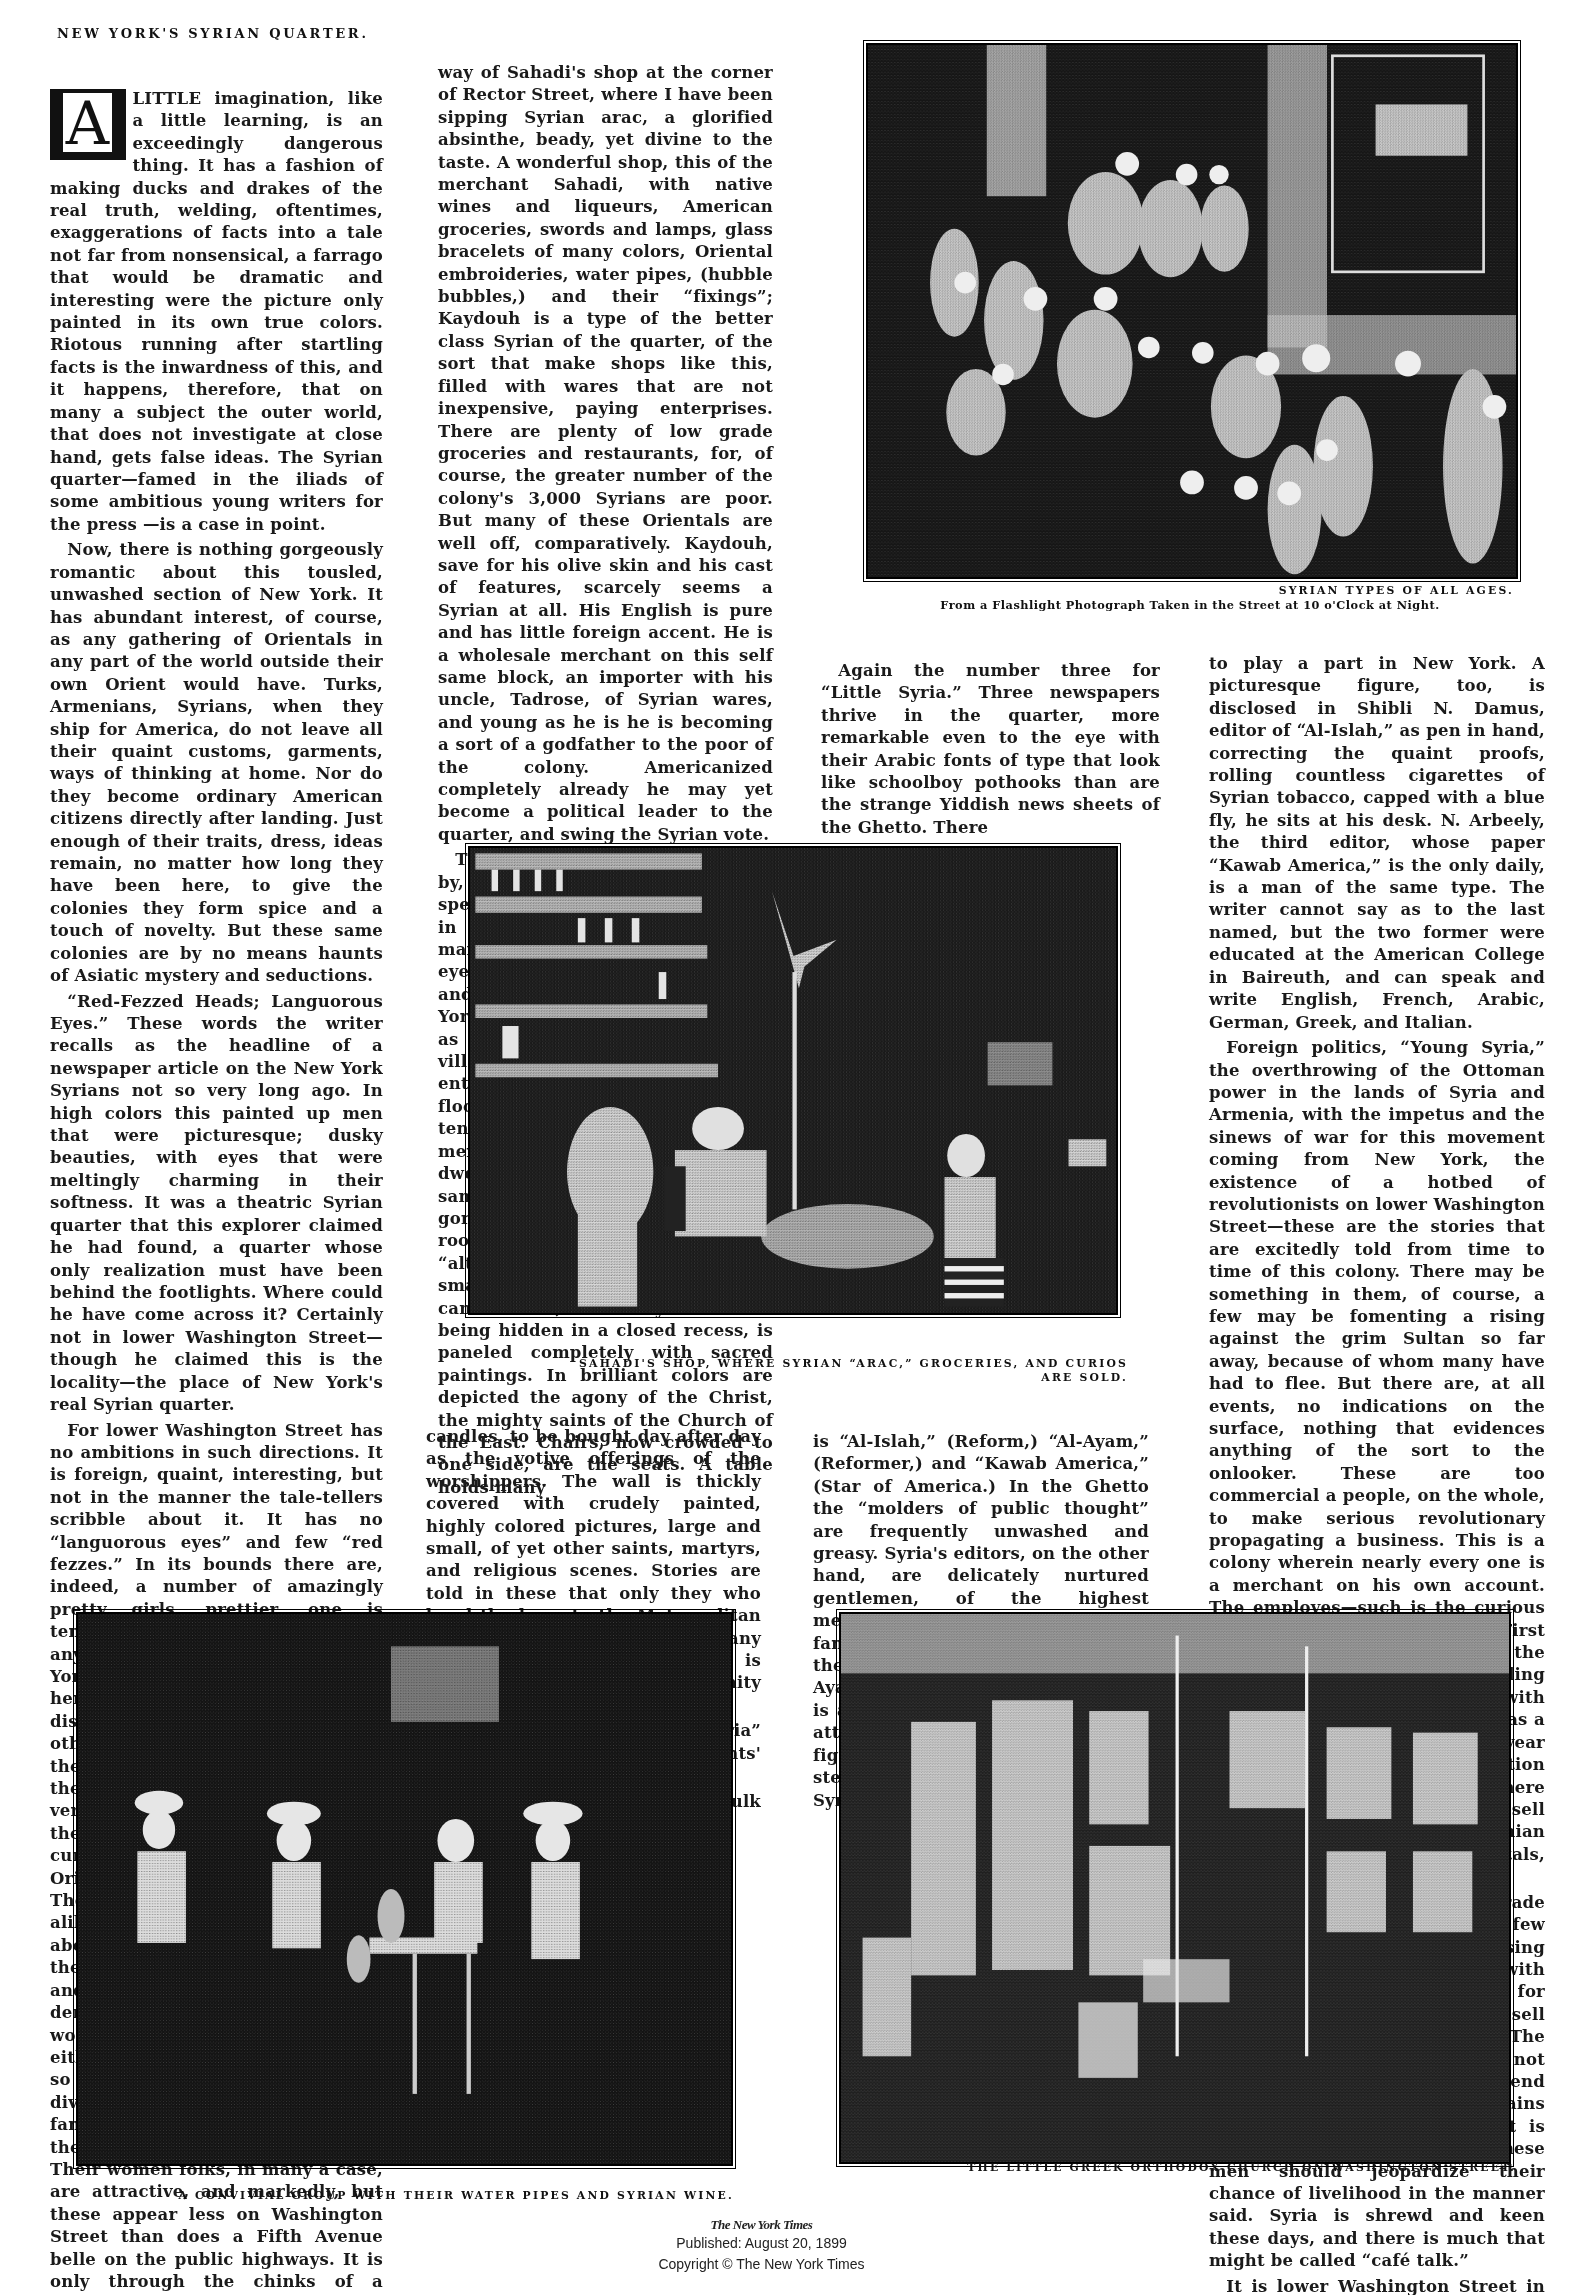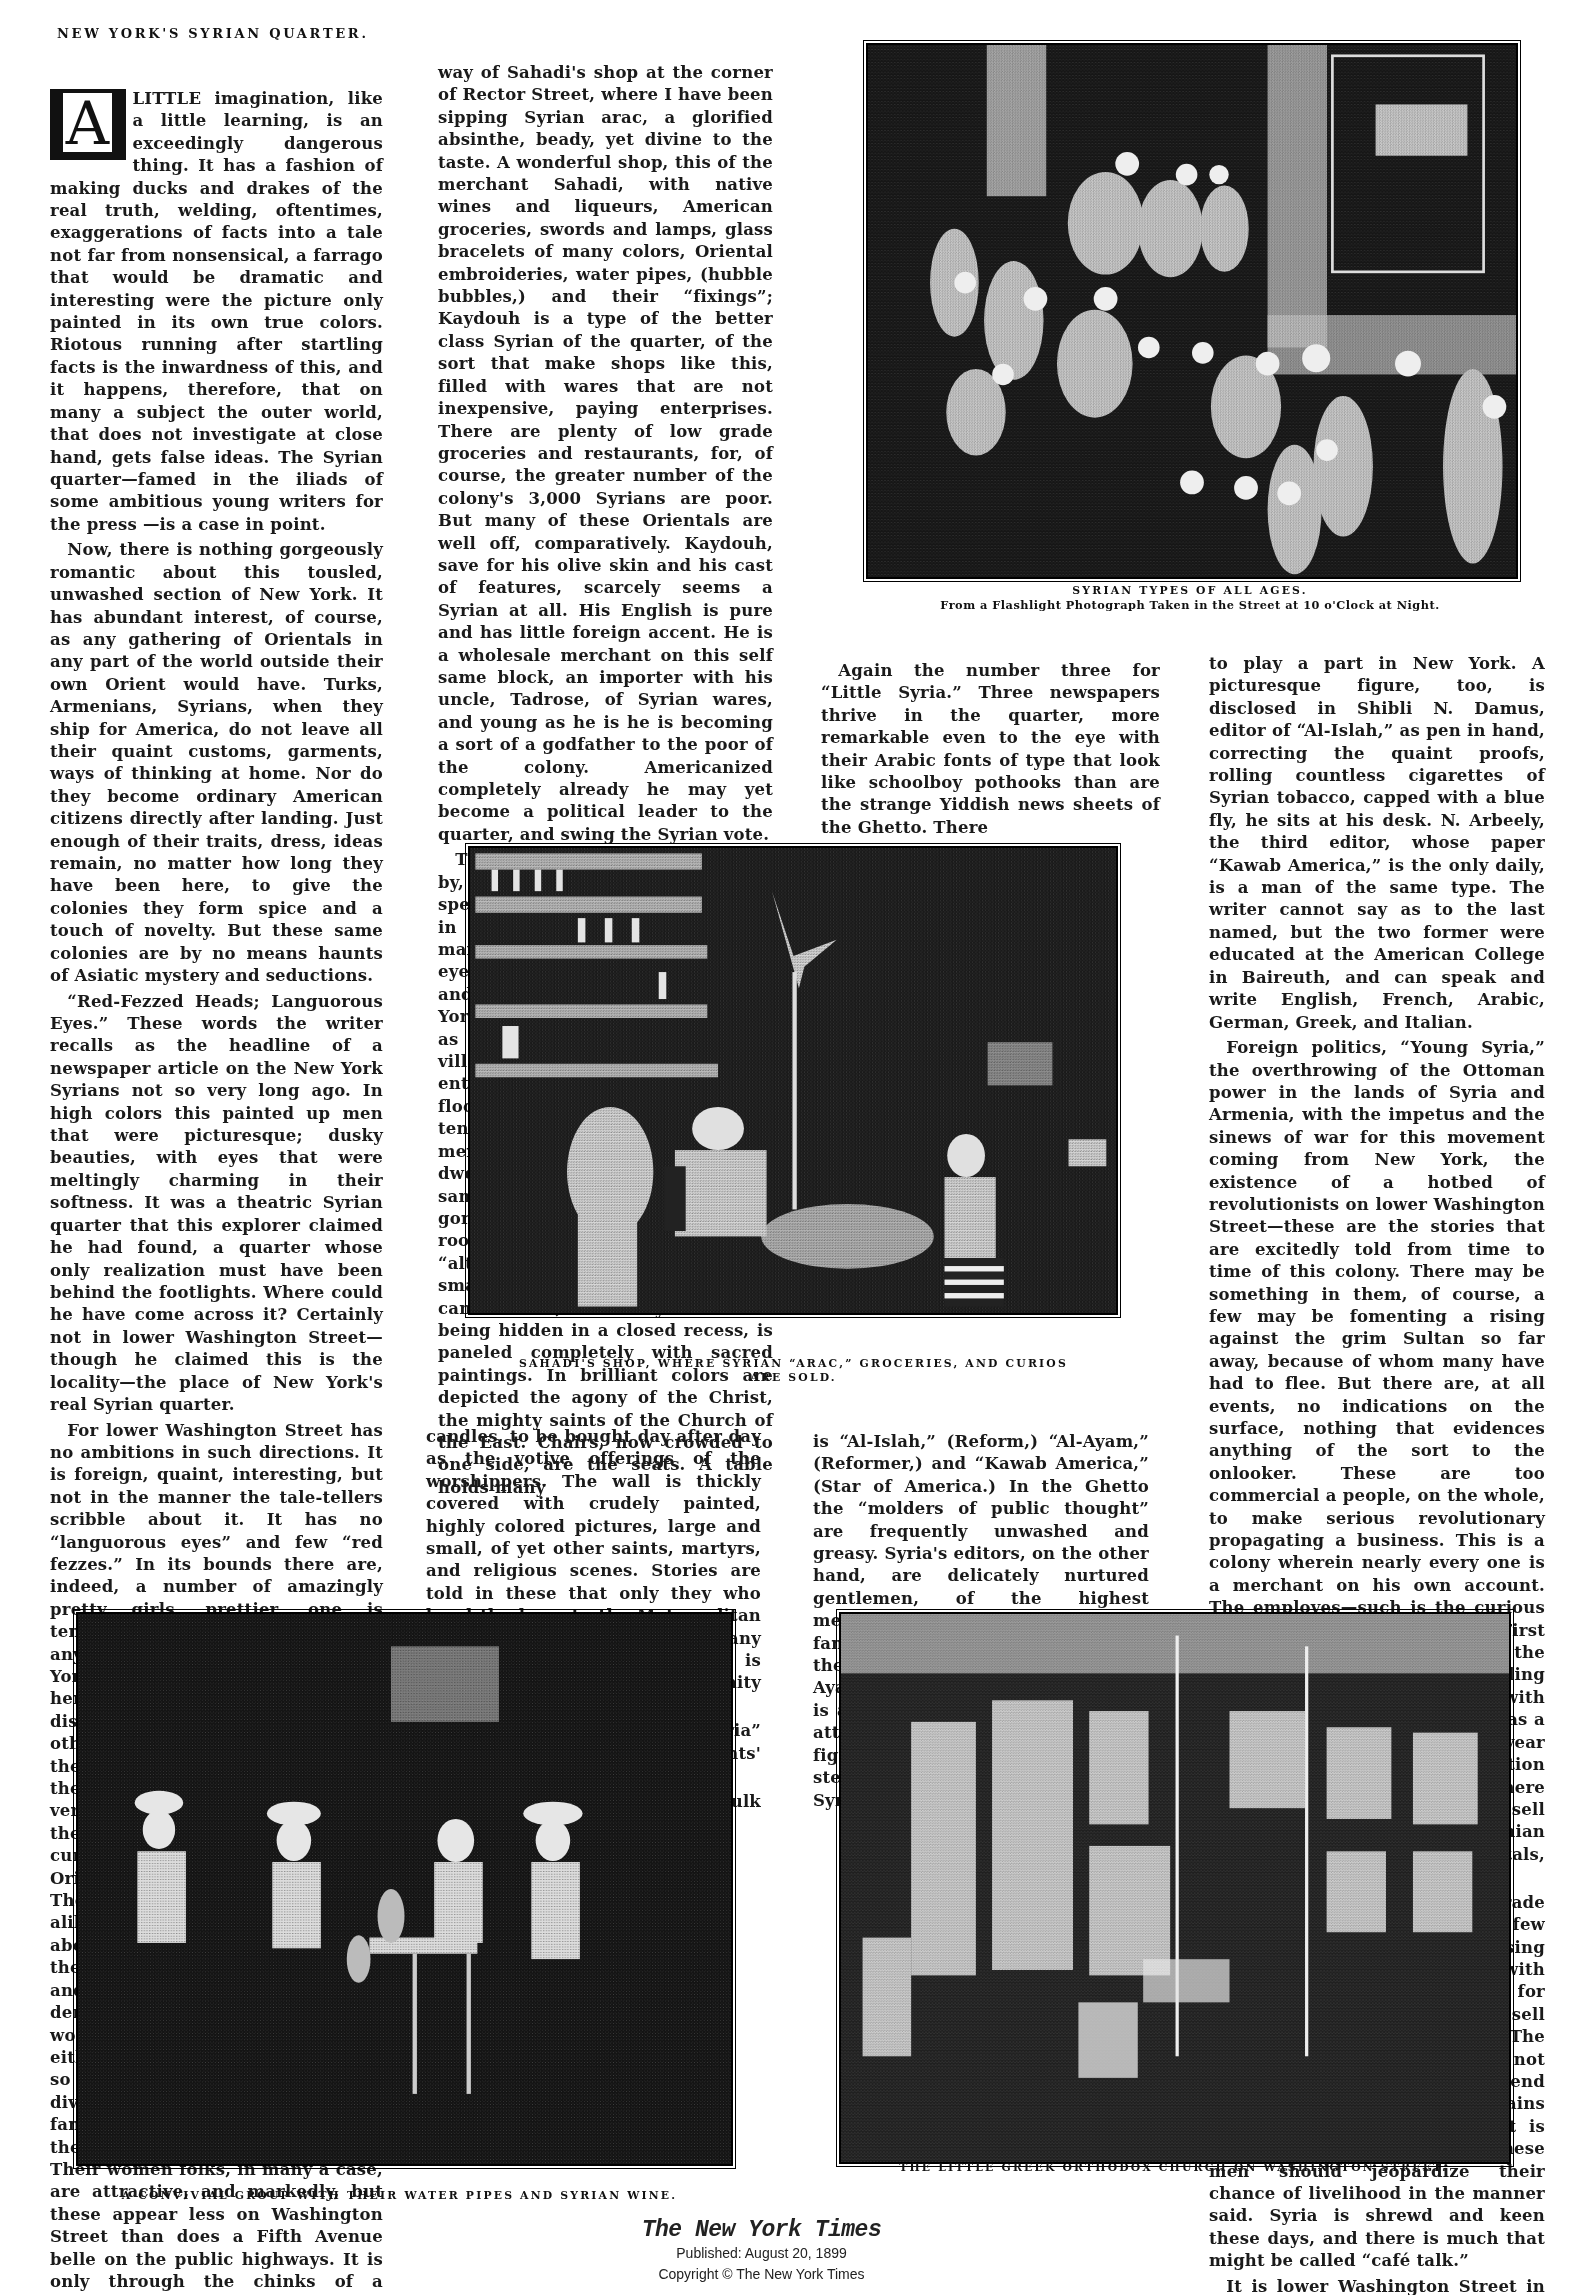--- a/index.html
+++ b/index.html
@@ -5,24 +5,24 @@
   html, body { margin:0; padding:0; background:#ffffff; }
   body { width:1588px; height:2295px; position:relative; overflow:hidden; color:#111; font-family:"DejaVu Serif", serif; }
   .col { position:absolute; font-size:16.5px; line-height:22.4px; font-weight:bold; text-align:justify; hyphens:manual; color:#1a1a1a; letter-spacing:0.2px;margin-top:8px; }
   .col p { margin:0 0 3.2px 0; text-indent:17.3px; }
   .col p.noindent { text-indent:0; }
   .headline { position:absolute; left:57px; top:26px; width:324px; text-align:left; font-family:"DejaVu Serif", serif; font-weight:bold; font-size:13px; letter-spacing:2.7px; }
   .dropcap-wrap { float:left; width:74px; height:69px; margin:1.1px 6.5px 0 0; background:#111; position:relative; border:1.6px solid #111; }
   .dropcap { position:absolute; left:12px; top:3.2px; width:49px; height:59px; background:#fff; color:#111; font-size:60px; line-height:60px; text-align:center; font-family:"DejaVu Serif", serif; font-weight:normal; }
   .photo { position:absolute; border:2.7px solid #000; outline:1.6px solid #000; outline-offset:2.2px; overflow:hidden; }
   .photo svg { display:block; width:100%; height:100%; }
-  .caption { position:absolute; text-align:center; font-family:"DejaVu Serif", serif; font-weight:bold; font-size:10.8px; letter-spacing:2.2px; color:#111; }
+  .caption { position:absolute; text-align:right; font-family:"DejaVu Serif", serif; font-weight:bold; font-size:10.8px; letter-spacing:2.2px; color:#111; }
   .caption-sub { position:absolute; text-align:center; font-family:"DejaVu Serif", serif; font-weight:bold; font-size:11.3px; letter-spacing:0.5px; color:#111; }
   .footer { position:absolute; left:621px; top:2217px; width:281px; text-align:center; font-family:"Liberation Sans", sans-serif; color:#222; }
-  .footer .logo { font-family:Liberation Mono, monospace; font-weight:bold; font-size:23px; font-style:italic; letter-spacing:-0.5px; }
+  .footer .logo { font-family:Liberation Serif, serif; font-weight:bold; font-size:13px; font-style:italic; letter-spacing:-0.5px; }
   .footer .line { font-size:14px; line-height:20.5px; }
 </style>
 </head>
 <body>
 
 <div class="headline">NEW YORK'S SYRIAN QUARTER.</div>
 
 <div class="col" style="left:50px; top:80px; width:333px;">
   <p class="noindent">
     <span class="dropcap-wrap">

